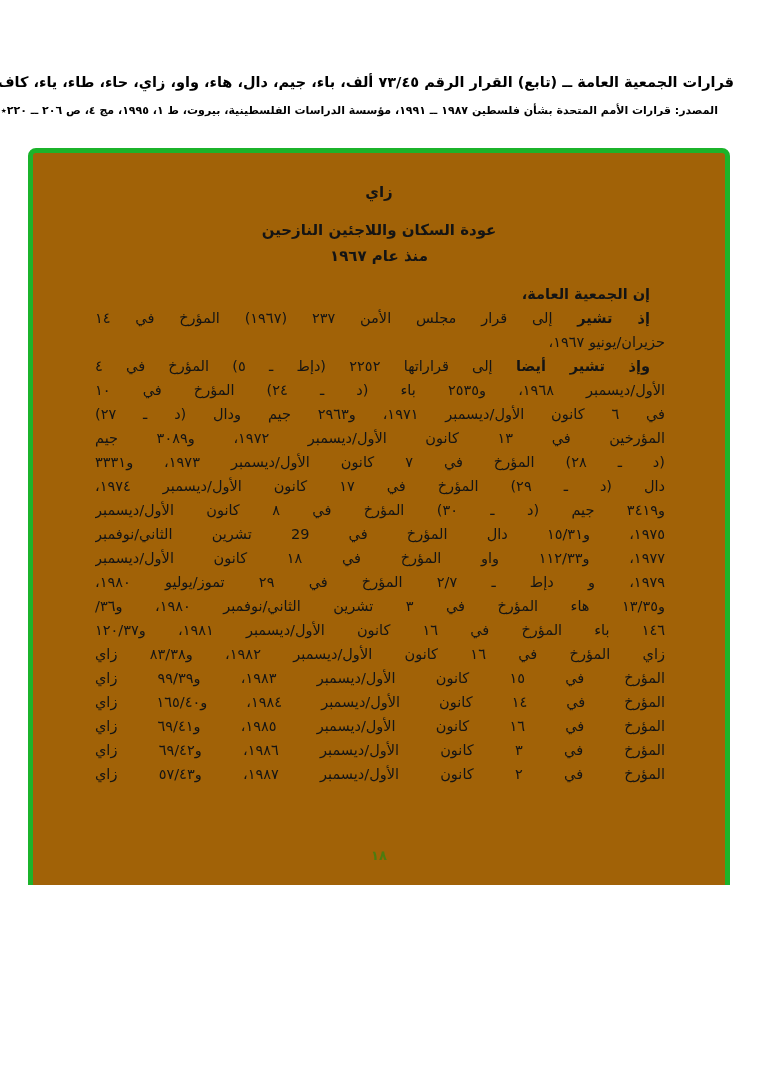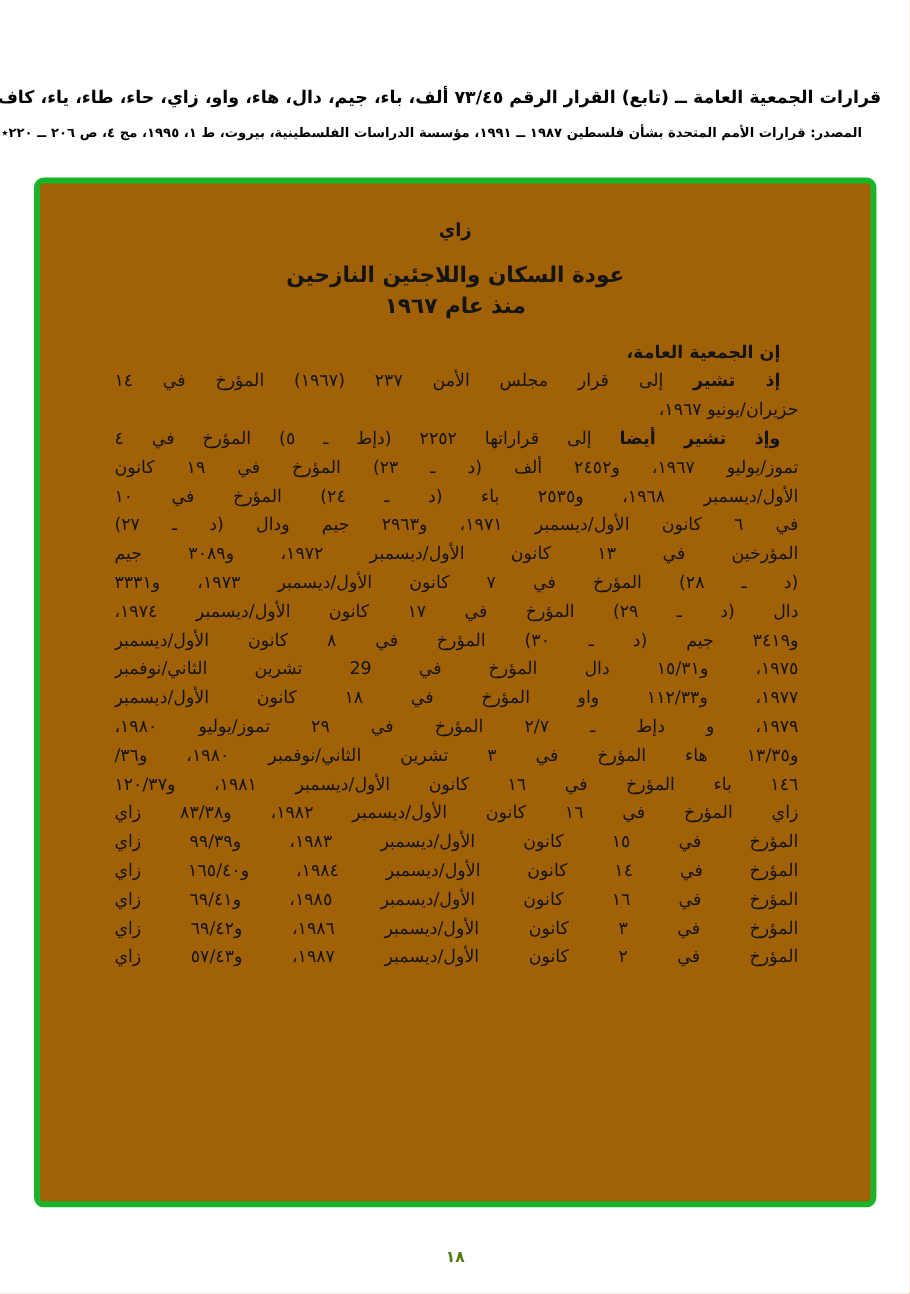--- a/index.html
+++ b/index.html
@@ -1,20 +1,20 @@
 <!DOCTYPE html>
 <html lang="ar" dir="rtl"><head>
 <meta charset="utf-8">
 <style>
   * { margin: 0; padding: 0; box-sizing: border-box; }
   html, body { background: #ffffff; }
   .page {
     position: relative;
     width: 758px;
-    height: 1078px;
+    height: 885px;
     background: #ffffff;
     overflow: hidden;
     direction: rtl;
     font-family: "DejaVu Sans", sans-serif;
     color: #141414;
   }
   .header-title {
     position: absolute;
     top: 74px; left: 24px; right: 24px;
     text-align: center;
@@ -43,21 +43,21 @@
   }
   .section-letter {
     margin-top: 30px;
     text-align: center;
     font-size: 15px;
     font-weight: bold;
   }
   .doc-title {
     margin-top: 16px;
     text-align: center;
-    font-size: 18px;
+    font-size: 15px;
     font-weight: bold;
     line-height: 26px;
   }
   .doc-body {
     margin-top: 13px;
     padding: 0 60px 0 62px;
   }
   .body-line {
     font-size: 14.5px;
     line-height: 24px;
@@ -97,21 +97,20 @@
     <div class="doc-body">
 
         <div class="body-line indent short"><b>إن الجمعية العامة،</b></div>
 
         <div class="body-line indent"><b>إذ تشير</b> إلى قرار مجلس الأمن ٢٣٧ (١٩٦٧) المؤرخ في ١٤</div>
 
         <div class="body-line short">حزيران/يونيو ١٩٦٧،</div>
 
         <div class="body-line indent"><b>وإذ تشير أيضا</b> إلى قراراتها ٢٢٥٢ (دإط ـ ٥) المؤرخ في ٤</div>
 
-        <div class="body-line">تموز/يوليو ١٩٦٧، و٢٤٥٢ ألف (د ـ ٢٣) المؤرخ في ١٩ كانون</div>
 
         <div class="body-line">الأول/ديسمبر ١٩٦٨، و٢٥٣٥ باء (د ـ ٢٤) المؤرخ في ١٠</div>
 
 
 
         <div class="body-line">في ٦ كانون الأول/ديسمبر ١٩٧١، و٢٩٦٣ جيم ودال (د ـ ٢٧)</div>
 
         <div class="body-line">المؤرخين في ١٣ كانون الأول/ديسمبر ١٩٧٢، و٣٠٨٩ جيم</div>
 
         <div class="body-line">(د ـ ٢٨) المؤرخ في ٧ كانون الأول/ديسمبر ١٩٧٣، و٣٣٣١</div>

